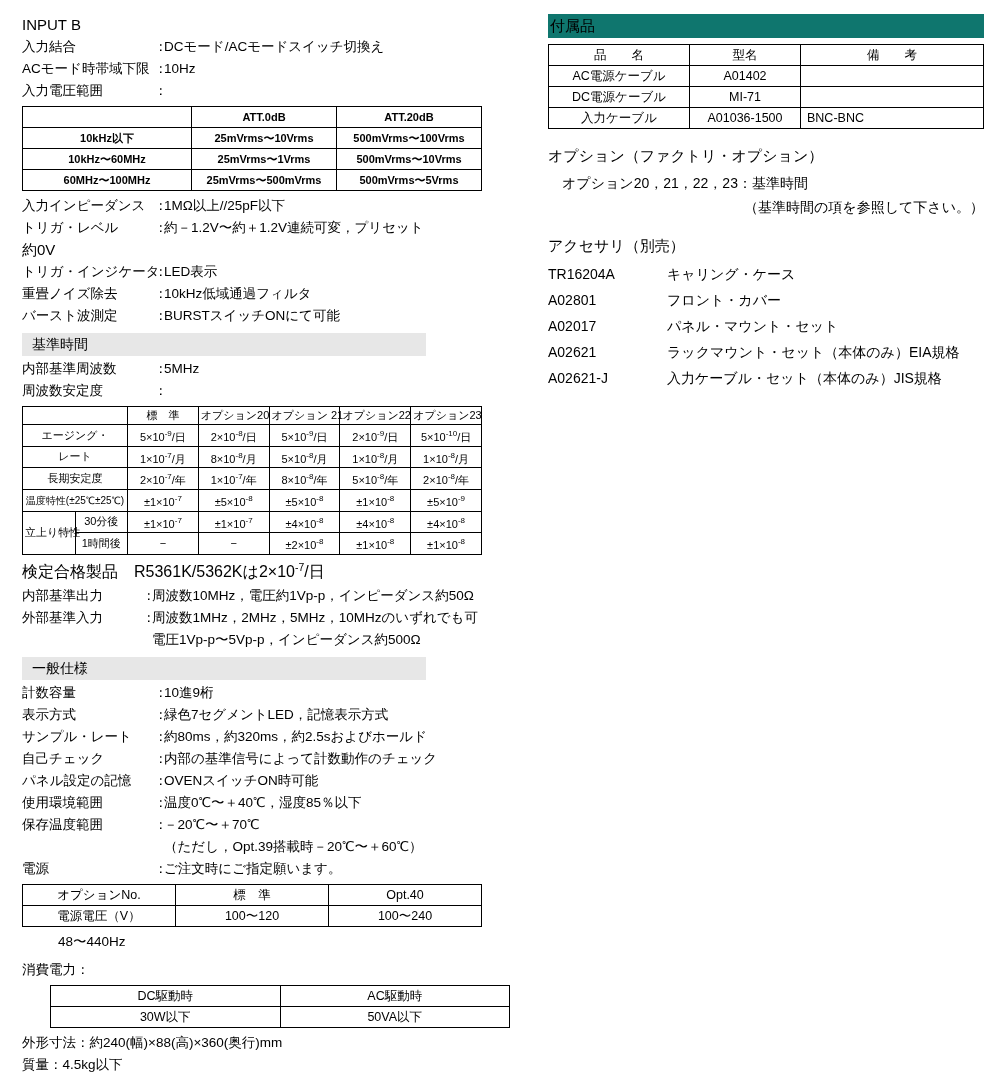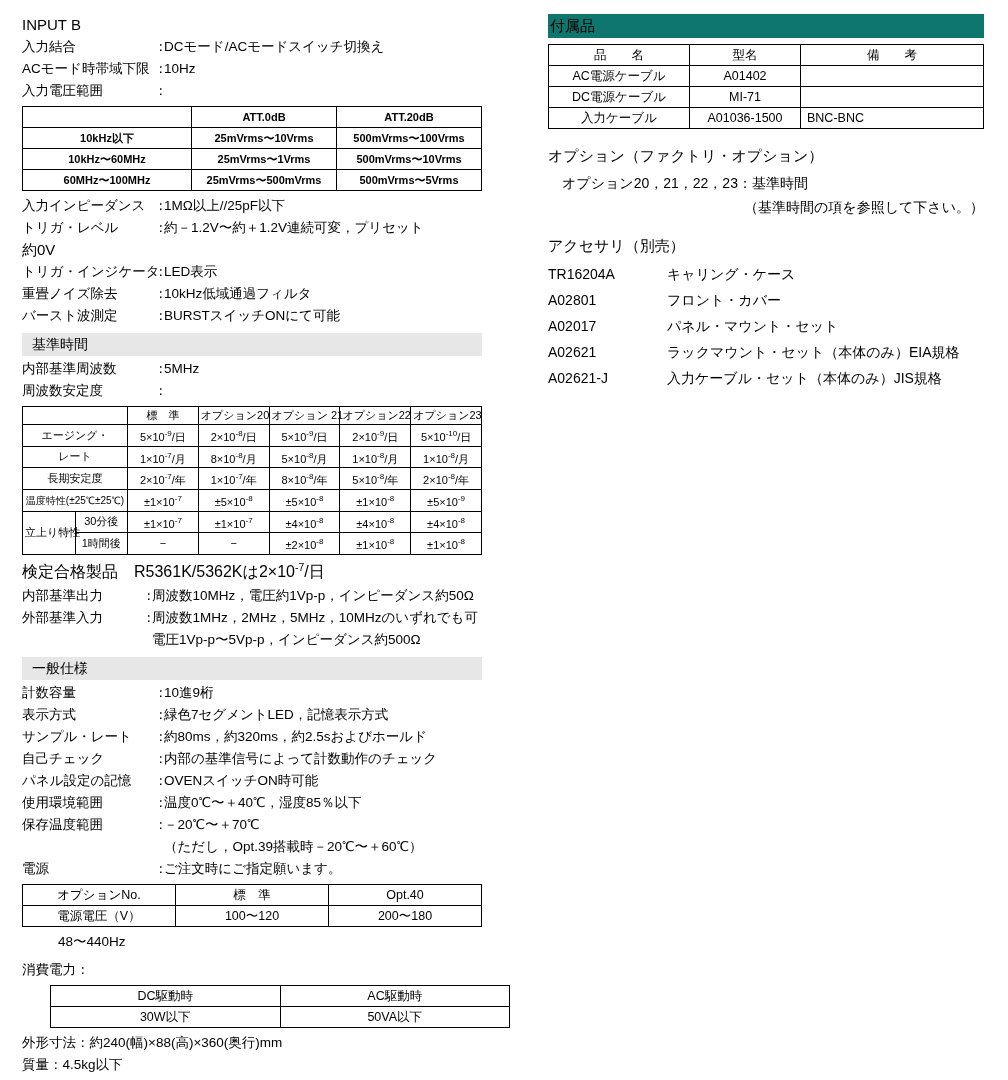--- a/index.html
+++ b/index.html
@@ -40,21 +40,21 @@
     white-space: pre;
   }
 
   
   .band {
     background: #e7e7e7;
     font-size: 14px;
     line-height: 21px;
     padding: 1px 0 1px 10px;
     margin: 6px 0 2px 0;
-    width: 460px;
+    width: 404px;
     box-sizing: border-box;
   }
   .band-right {
     font-size: 15px;
     line-height: 22px;
     margin: 0 0 6px 0;
     padding: 1px 0 1px 2px;
     background: #0f766e;
     width: 436px;
     box-sizing: border-box;
@@ -410,21 +410,21 @@
     <table class="grid" id="power-table">
       <tbody>
         <tr>
           <td>オプションNo.</td>
           <td>標　準</td>
           <td>Opt.40</td>
         </tr>
         <tr>
           <td>電源電圧（V）</td>
           <td>100〜120</td>
-          <td>200〜180</td>
+          <td>100〜240</td>
         </tr>
       </tbody>
     </table>
 
     <div class="tail-line sub-indent">48〜440Hz</div>
     <div class="tail-line" style="margin-top:6px">消費電力：</div>
 
     <table class="grid" id="consume-table">
       <tbody>
         <tr>

